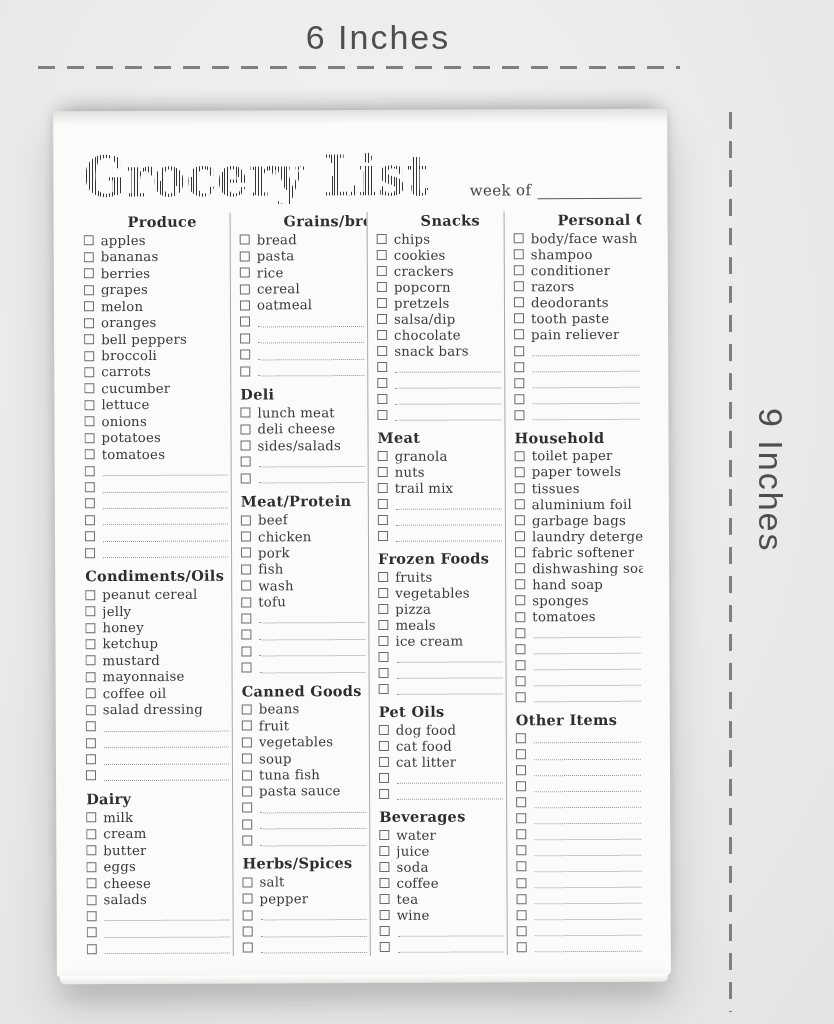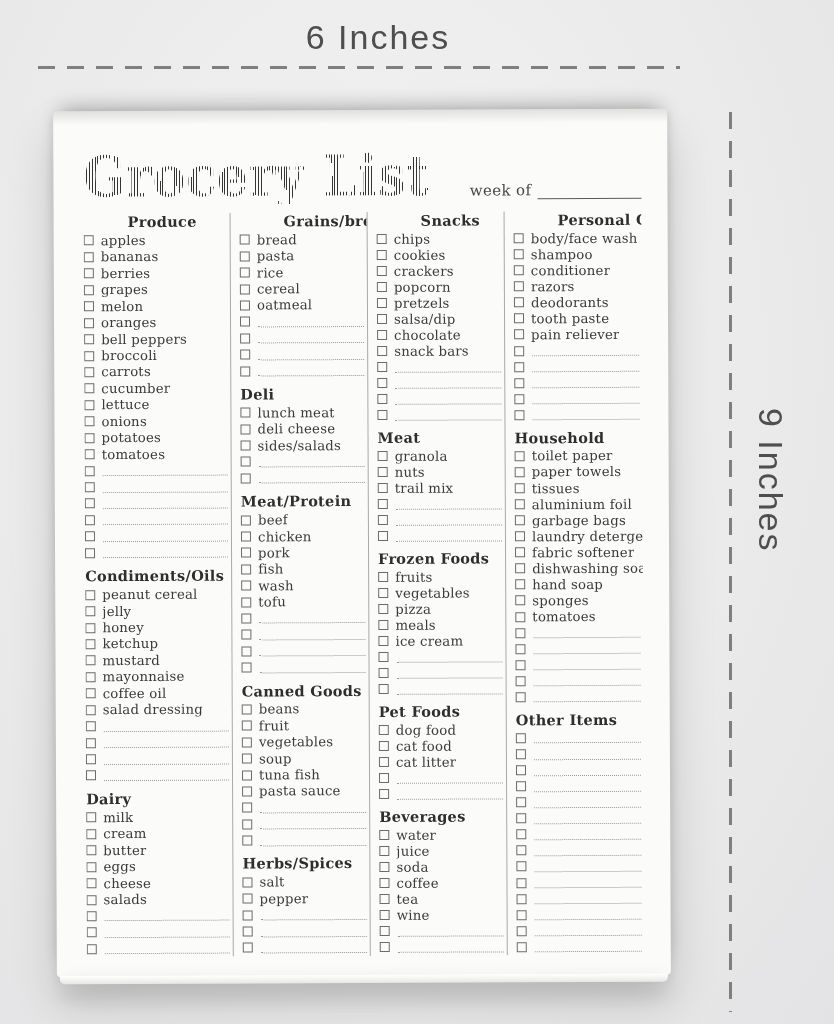--- a/index.html
+++ b/index.html
@@ -529,21 +529,21 @@
               <div class="dots"></div>
             </div>
             <div class="row">
               <div class="box"></div>
               <div class="dots"></div>
             </div>
             <div class="row">
               <div class="box"></div>
               <div class="dots"></div>
             </div>
-            <div class="section-title">Pet Foods</div>
+            <div class="section-title">Pet Oils</div>
             <div class="row">
               <div class="box"></div>
               <div class="item-label">dog food</div>
             </div>
             <div class="row">
               <div class="box"></div>
               <div class="item-label">cat food</div>
             </div>
             <div class="row">
               <div class="box"></div>

